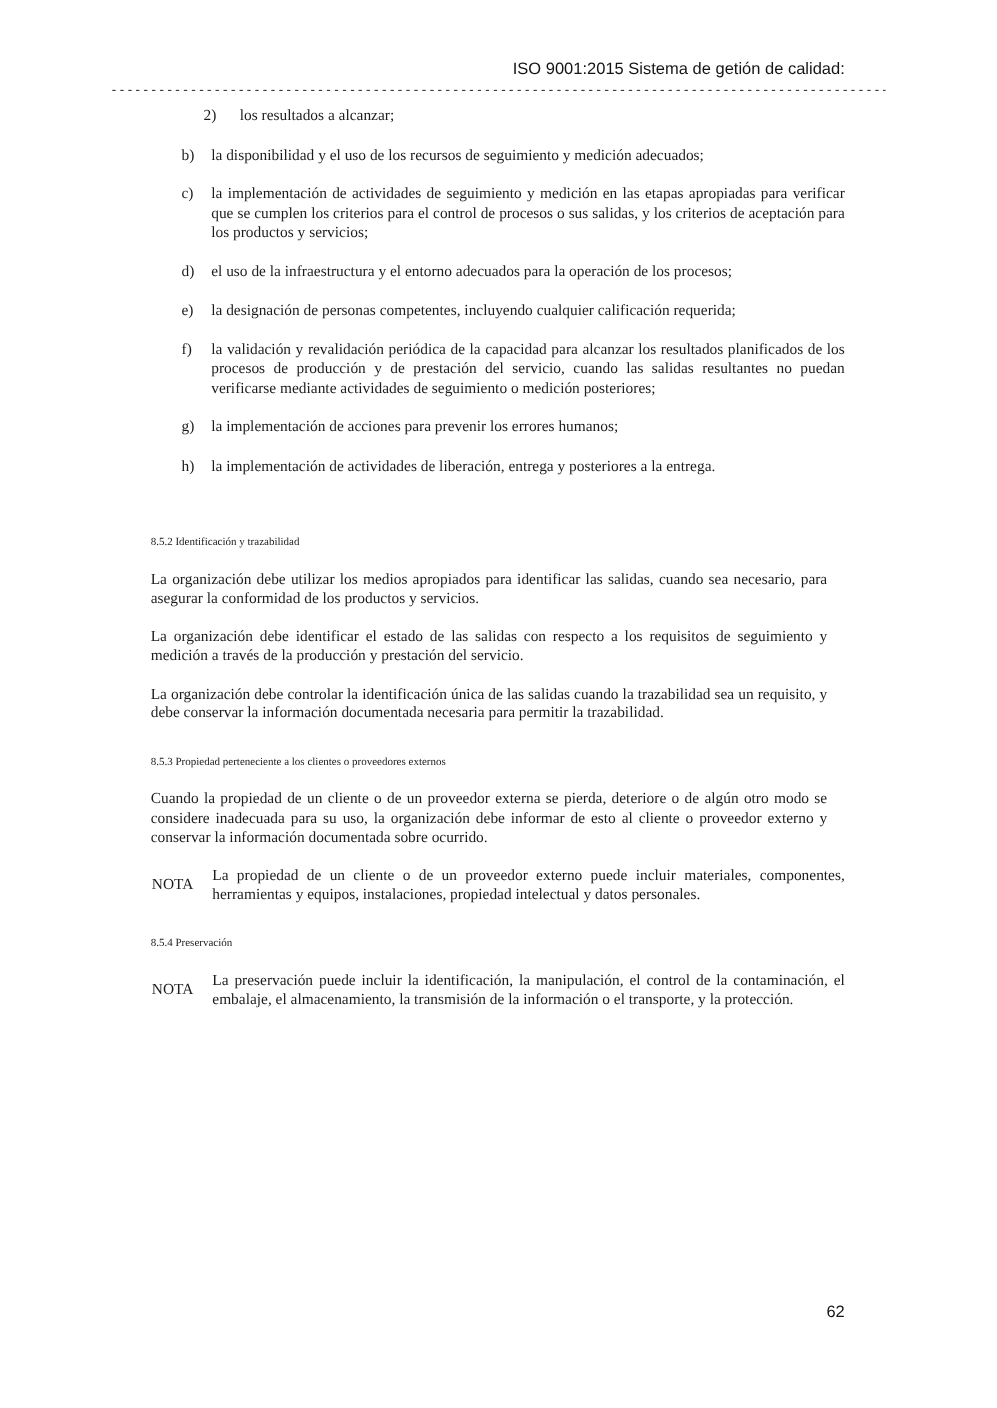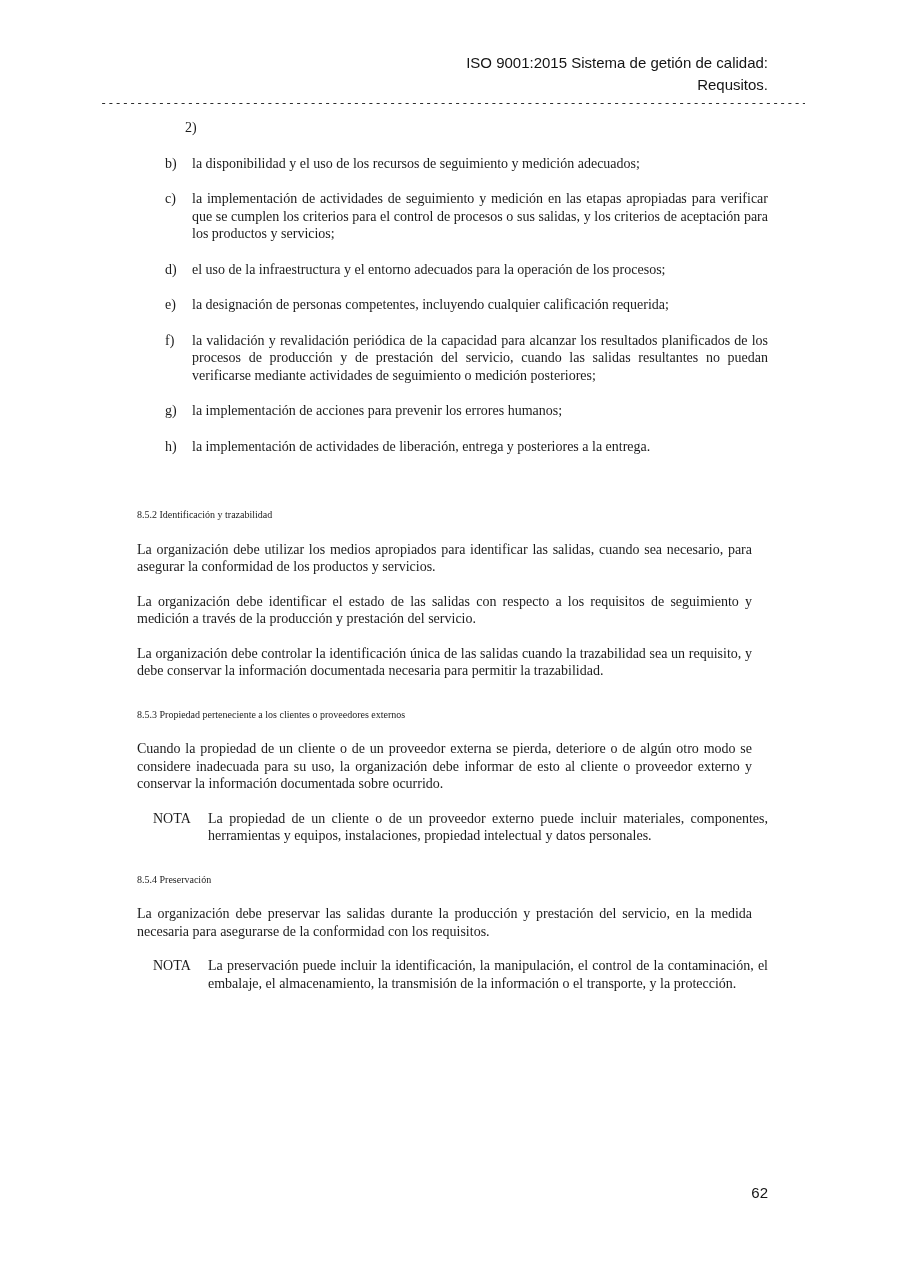--- a/index.html
+++ b/index.html
@@ -65,21 +65,22 @@
     font-size: 10px;
     font-weight: normal;
     margin: 26px 0 17px 0;
   }
   .para {
     margin: 0 16px 17px 0;
     text-align: justify;
   }
   .note {
     display: flex;
-    margin: 0 0 17px 16px;
+    margin: 0 0 17px 1px;
+    align-items: center;
   }
   .note .note-label {
     flex: 0 0 55px;
   }
   .note .note-text {
     flex: 1 1 auto;
     text-align: justify;
   }
   .page-number {
     position: absolute;
@@ -92,28 +93,28 @@
   }
 </style>
 </head>
 <body>
 
 <div class="page">
   <div class="content">
 
     <div class="doc-header">
       <div>ISO 9001:2015 Sistema de getión de calidad:</div>
-      <div>Requsitos.</div>
     </div>
 
     <div class="separator">--------------------------------------------------------------------------------------------------------------------------------------------------------------------------------</div>
 
     <div class="list">
       <div class="li nested">
         <span class="marker">2)</span>
+        <span class="li-text">los resultados a alcanzar;</span>
       </div>
       <div class="li">
         <span class="marker">b)</span>
         <span class="li-text">la disponibilidad y el uso de los recursos de seguimiento y medición adecuados;</span>
       </div>
       <div class="li">
         <span class="marker">c)</span>
         <span class="li-text">la implementación de actividades de seguimiento y medición en las etapas apropiadas para verificar que se cumplen los criterios para el control de procesos o sus salidas, y los criterios de aceptación para los productos y servicios;</span>
       </div>
       <div class="li">
@@ -149,21 +150,20 @@
       <h2 class="heading">8.5.3 Propiedad perteneciente a los clientes o proveedores externos</h2>
       <p class="para">Cuando la propiedad de un cliente o de un proveedor externa se pierda, deteriore o de algún otro modo se considere inadecuada para su uso, la organización debe informar de esto al cliente o proveedor externo y conservar la información documentada sobre ocurrido.</p>
       <div class="note">
         <span class="note-label">NOTA</span>
         <span class="note-text">La propiedad de un cliente o de un proveedor externo puede incluir materiales, componentes, herramientas y equipos, instalaciones, propiedad intelectual y datos personales.</span>
       </div>
     </div>
 
     <div class="section">
       <h2 class="heading">8.5.4 Preservación</h2>
-      <p class="para">La organización debe preservar las salidas durante la producción y prestación del servicio, en la medida necesaria para asegurarse de la conformidad con los requisitos.</p>
       <div class="note">
         <span class="note-label">NOTA</span>
         <span class="note-text">La preservación puede incluir la identificación, la manipulación, el control de la contaminación, el embalaje, el almacenamiento, la transmisión de la información o el transporte, y la protección.</span>
       </div>
     </div>
 
   </div>
 
   <div class="page-number">62</div>
 </div>

